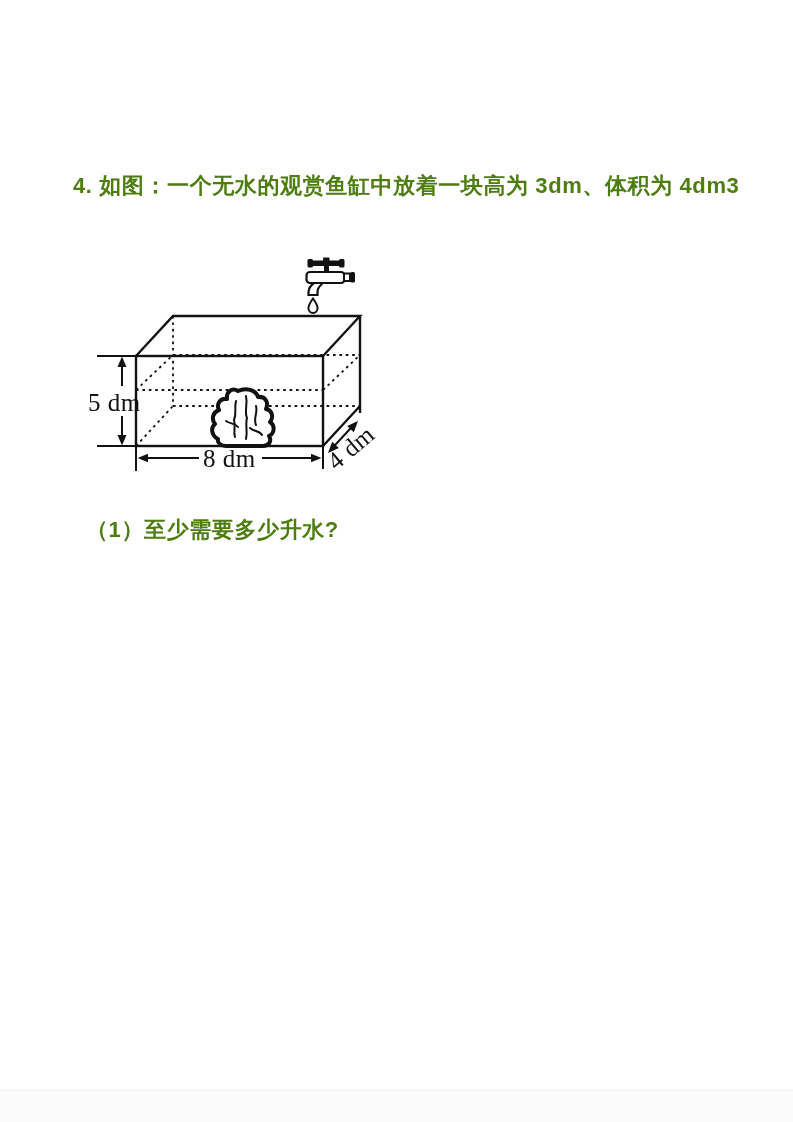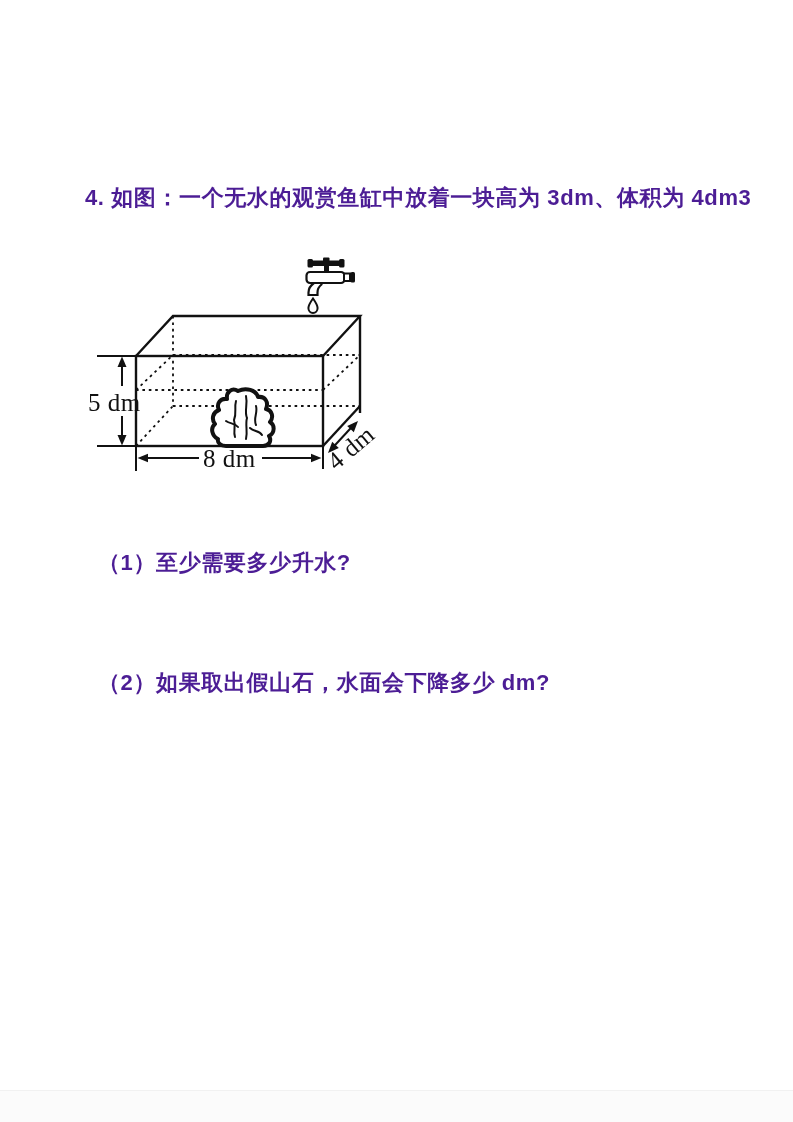--- a/index.html
+++ b/index.html
@@ -1,22 +1,22 @@
 <!DOCTYPE html>
 <html><head>
 <meta charset="utf-8">
 <style>
   html,body{margin:0;padding:0;background:#ffffff;}
   .page{
     position:relative;width:793px;height:1122px;background:#ffffff;
     overflow:hidden;font-family:"Liberation Sans","DejaVu Sans",sans-serif;
   }
   .t{
-    position:absolute;margin:12px;font-weight:700;font-size:22px;
-    color:#4c1d95;white-space:pre;letter-spacing:0.6px;line-height:30px;
+    position:absolute;margin:0;font-weight:700;font-size:22px;
+    color:#4d7c0f;white-space:pre;letter-spacing:0.6px;line-height:30px;
   }
   .b4,.b5{left:73px;}
   .q{left:86px;}
   .diagram{position:absolute;left:80px;top:255px;}
   .dim-label{
     font-family:"Liberation Serif","DejaVu Serif",serif;
     font-size:25px;fill:#111;font-weight:400;letter-spacing:0.5px;
   }
   .footer-strip{
     position:absolute;left:0;top:1090px;width:793px;height:32px;
@@ -99,18 +99,17 @@
     <text class="dim-label" x="123" y="212">8 dm</text>
 
     <g stroke="#111" stroke-width="2" fill="none">
       <path d="M251,194.5 L275,168.5"></path>
       <polygon points="278,166 273.8,177.2 267.2,171" fill="#111" stroke="none"></polygon>
       <polygon points="248,198 258.8,193 252.2,186.8" fill="#111" stroke="none"></polygon>
     </g>
     <text class="dim-label" transform="translate(256,216) rotate(-40)">4 dm</text>
   </svg>
 
-  <p class="t q" style="top:536px">（1）至少需要多少升水?</p>
-  <p class="t q" style="top:656px">（2）如果取出假山石，水面会下降多少 dm?</p>
+  <p class="t q" style="top:515px">（1）至少需要多少升水?</p>
 
 
   <div class="footer-strip"></div>
 </div>
 
 </body></html>

